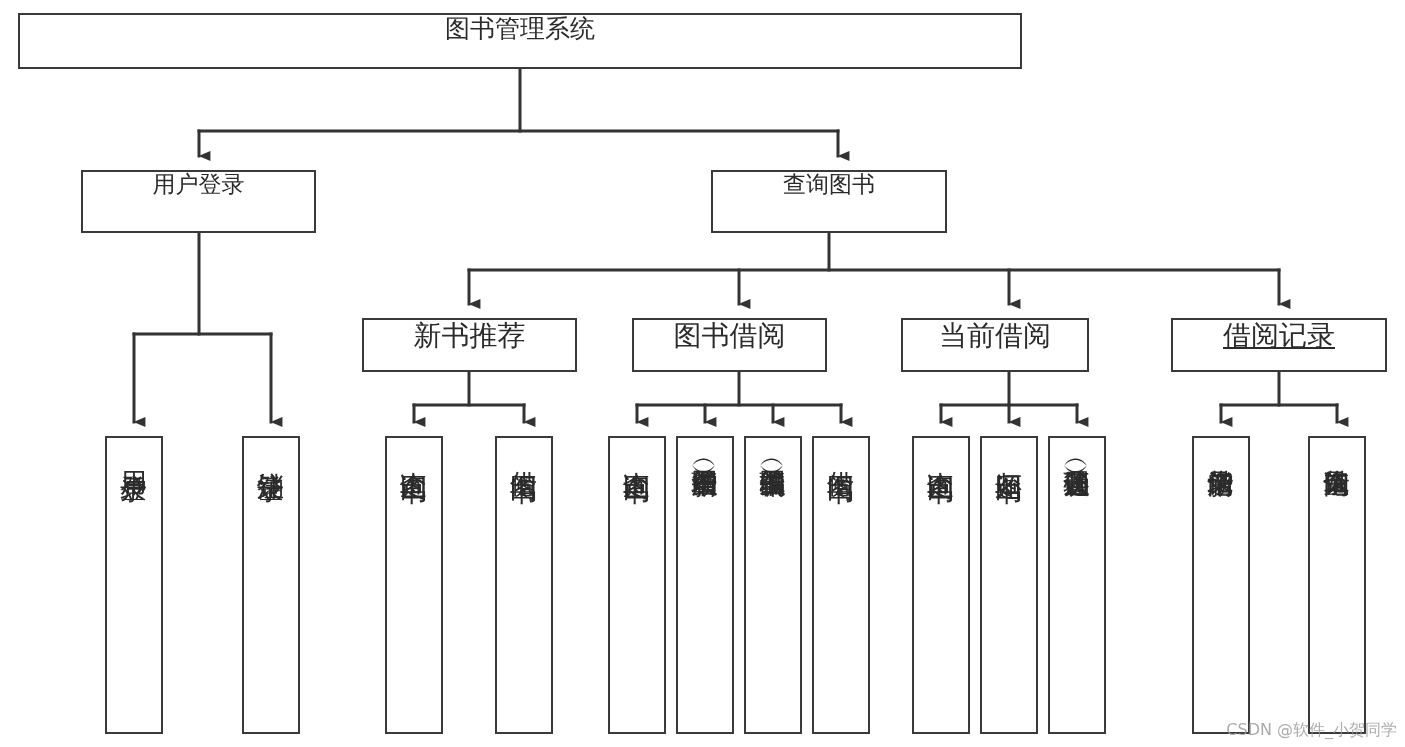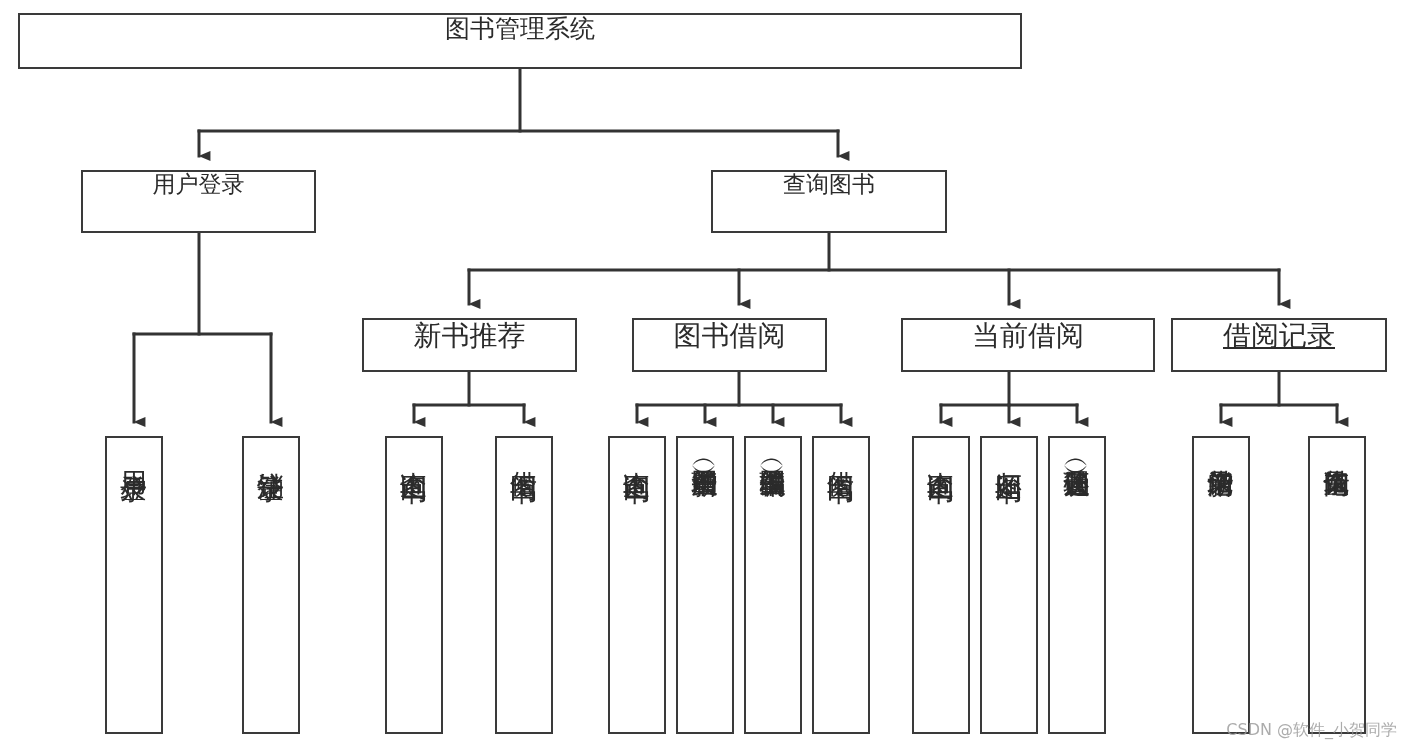--- a/index.html
+++ b/index.html
@@ -129,21 +129,21 @@
   <div class="node node-l1" style="left:711px;top:170px;width:236px;height:63px;">
     <span class="label">查询图书</span>
   </div>
 
   <div class="node node-l2" style="left:362px;top:318px;width:215px;height:54px;">
     <span class="label">新书推荐</span>
   </div>
   <div class="node node-l2" style="left:632px;top:318px;width:195px;height:54px;">
     <span class="label">图书借阅</span>
   </div>
-  <div class="node node-l2" style="left:901px;top:318px;width:254px;height:54px;">
+  <div class="node node-l2" style="left:901px;top:318px;width:188px;height:54px;">
     <span class="label">当前借阅</span>
   </div>
   <div class="node node-l2" style="left:1171px;top:318px;width:216px;height:54px;text-decoration:underline;">
     <span class="label">借阅记录</span>
   </div>
 
   <div class="node node-leaf" style="left:105px;top:436px;width:58px;height:298px;">
     <span class="label">用户登录</span>
   </div>
   <div class="node node-leaf" style="left:242px;top:436px;width:58px;height:298px;">

